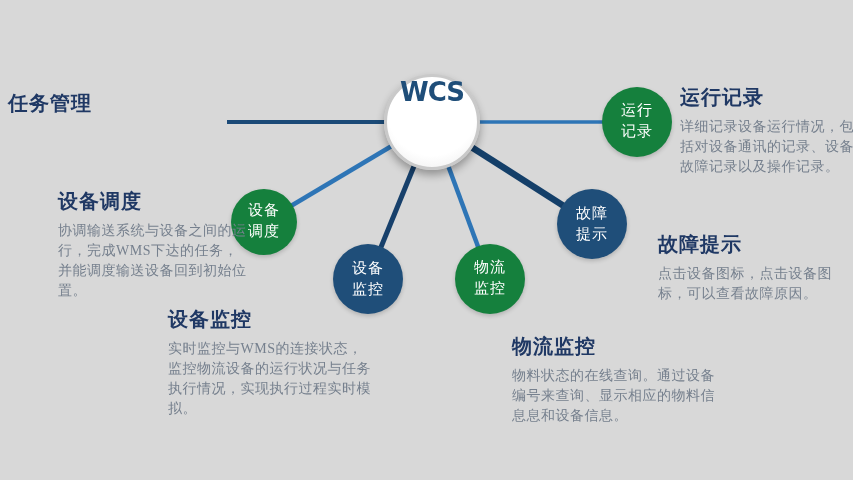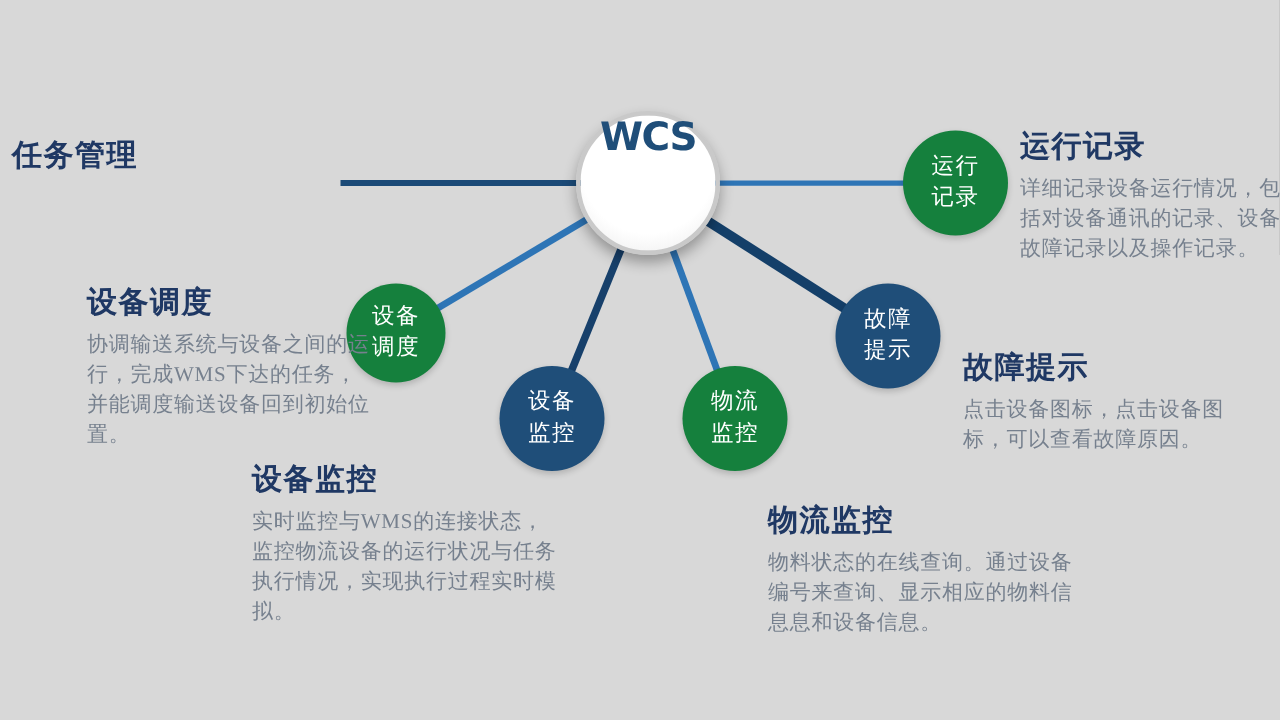--- a/index.html
+++ b/index.html
@@ -56,21 +56,21 @@
     font-size:20px;font-weight:bold;color:#1f3864;letter-spacing:1px;
   }
   .section .body{
     font-size:14px;line-height:20px;color:#76808e;letter-spacing:.5px;
     word-break:break-all;
   }
   #section-task{left:8px;top:90px;width:176px;}
   #section-scheduling{left:30px;top:188px;width:190px;margin-left:28px;}
   #section-device-monitor{left:168px;top:306px;width:204px;}
   #section-logistics{left:512px;top:333px;width:206px;}
-  #section-fault{left:642px;top:231px;width:192px;}
+  #section-fault{left:658px;top:231px;width:192px;}
   #section-record{left:680px;top:84px;width:176px;}
 </style>
 </head>
 <body>
 
 <div id="stage">
 
   <svg id="connectors" viewBox="0 0 853 480" xmlns="http://www.w3.org/2000/svg">
     <line x1="432" y1="122" x2="227" y2="122" stroke="#1b4a77" stroke-width="4"></line>
     <line x1="432" y1="122" x2="637" y2="122" stroke="#2e75b6" stroke-width="3.5"></line>

